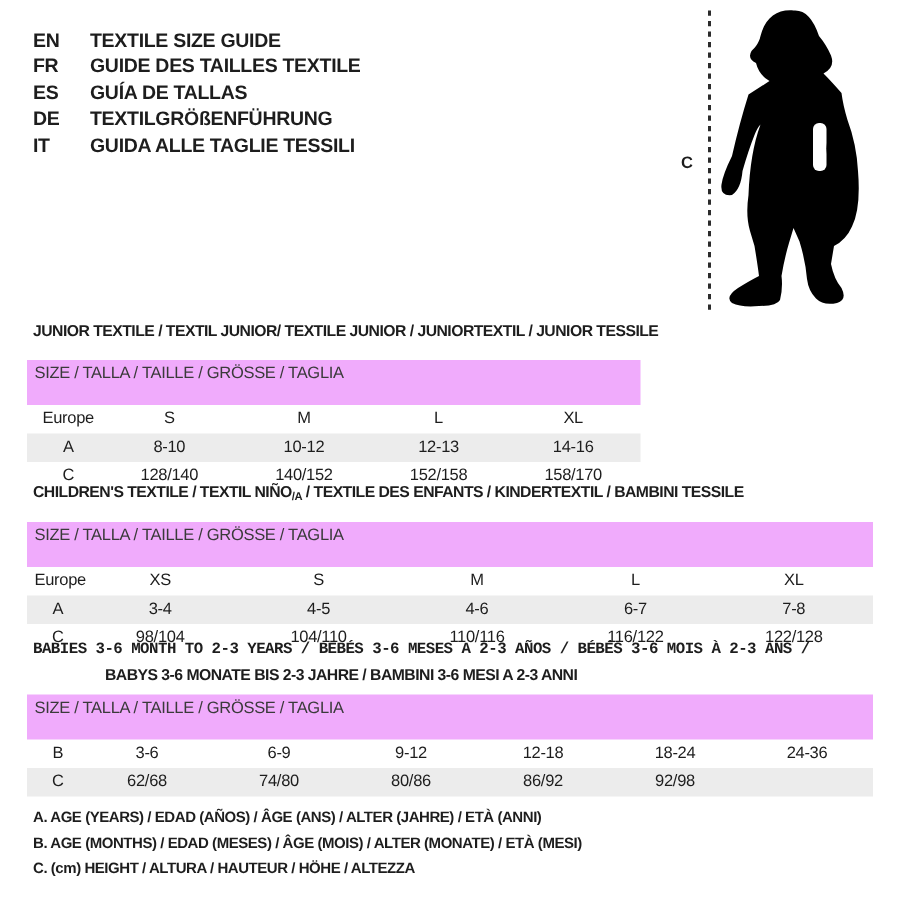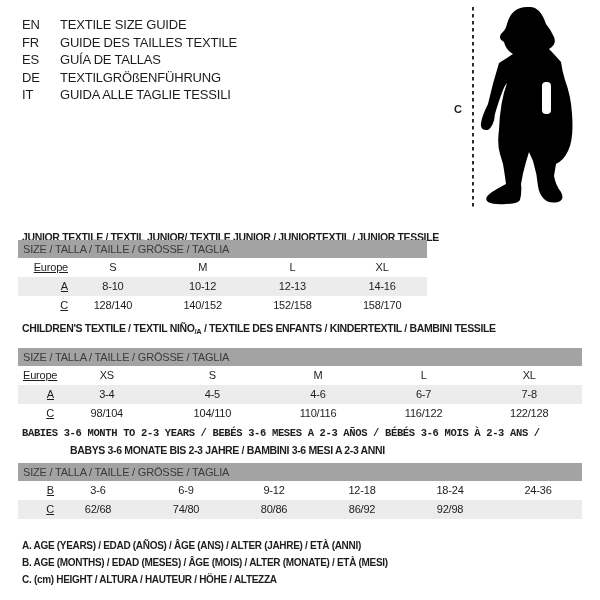--- a/index.html
+++ b/index.html
@@ -3,45 +3,45 @@
 <meta charset="utf-8">
 <style>
   html,body { margin:0; padding:0; }
   body {
     width:600px; height:600px; background:#ffffff; position:relative;
     font-family:"Liberation Sans", sans-serif; color:#1d1d1d; overflow:hidden;
   }
 
   
   .langs { position:absolute; left:22px; top:16px; }
-  .lang-row { display:flex; height:17.5px; align-items:center;
-              font-weight:normal; font-size:13px; letter-spacing:-0.2px; }
+  .lang-row { display:flex; height:17.5px; align-items:flex-end;
+              font-weight:bold; font-size:13px; letter-spacing:-0.2px; }
   .lang-code { width:38px; flex:0 0 38px; }
   .lang-title { white-space:nowrap; }
 
   
   .figure { position:absolute; left:450px; top:4px; width:140px; height:210px; }
   .figure svg { position:absolute; left:0; top:0; }
   .c-label { position:absolute; left:4px; top:99px; font-size:11px; font-weight:bold; }
 
   
   .t-title { position:absolute; left:22px; font-weight:bold; font-size:10.5px;
              letter-spacing:-0.35px; white-space:nowrap; }
   .t-title .sub { font-size:7.5px; position:relative; top:2px; }
   .stable { position:absolute; left:18px; }
-  .band { background:#a3a3a3; color:#3a3a3a; font-size:11px; height:18px;
+  .band { background:#f0abfc; color:#3a3a3a; font-size:11px; height:30px;
           line-height:18px; padding-left:5px; letter-spacing:-0.2px;
           box-sizing:border-box; }
   .grid { display:grid; height:19px; line-height:19px; }
   .g4 { grid-template-columns:50px repeat(4,1fr); }
   .g5 { grid-template-columns:36px repeat(5,1fr); }
   .g6 { grid-template-columns:36px repeat(6,1fr); }
   .stripe { background:#ececec; }
   .cell { text-align:center; font-size:11px; letter-spacing:-0.2px; white-space:nowrap; }
-  .rlabel { text-align:right; padding-left:5px;text-decoration:underline; }
+  .rlabel { text-align:center; padding-left:5px; }
 
   
   .fnotes { position:absolute; left:22px; top:537px; }
   .fnote { height:17px; line-height:17px; font-weight:bold; font-size:10px;
            letter-spacing:-0.3px; white-space:nowrap; }
 </style>
 </head>
 <body>
 
 <div class="langs">
@@ -108,21 +108,21 @@
       Q104,50 99,45
       Q107,41 104,33
       Q101,26 96,20
       Q90,2 79,3 Z"></path>
     <rect x="92" y="78" width="9" height="32" rx="4" fill="#ffffff"></rect>
     <ellipse cx="106" cy="95" rx="5" ry="11" fill="#000000"></ellipse>
   </svg>
   <span class="c-label">C</span>
 </div>
 
-<div class="t-title" style="top:215px;margin-top:16px;">JUNIOR TEXTILE / TEXTIL JUNIOR/ TEXTILE JUNIOR / JUNIORTEXTIL / JUNIOR TESSILE</div>
+<div class="t-title" style="top:215px;">JUNIOR TEXTILE / TEXTIL JUNIOR/ TEXTILE JUNIOR / JUNIORTEXTIL / JUNIOR TESSILE</div>
 <div class="stable" style="top:240px; width:409px;">
   <div class="band">SIZE / TALLA / TAILLE / GRÖSSE / TAGLIA</div>
   <div class="grid g4">
     <div class="cell rlabel">Europe</div>
     <div class="cell">S</div>
     <div class="cell">M</div>
     <div class="cell">L</div>
     <div class="cell">XL</div>
   </div>
   <div class="grid g4 stripe">

